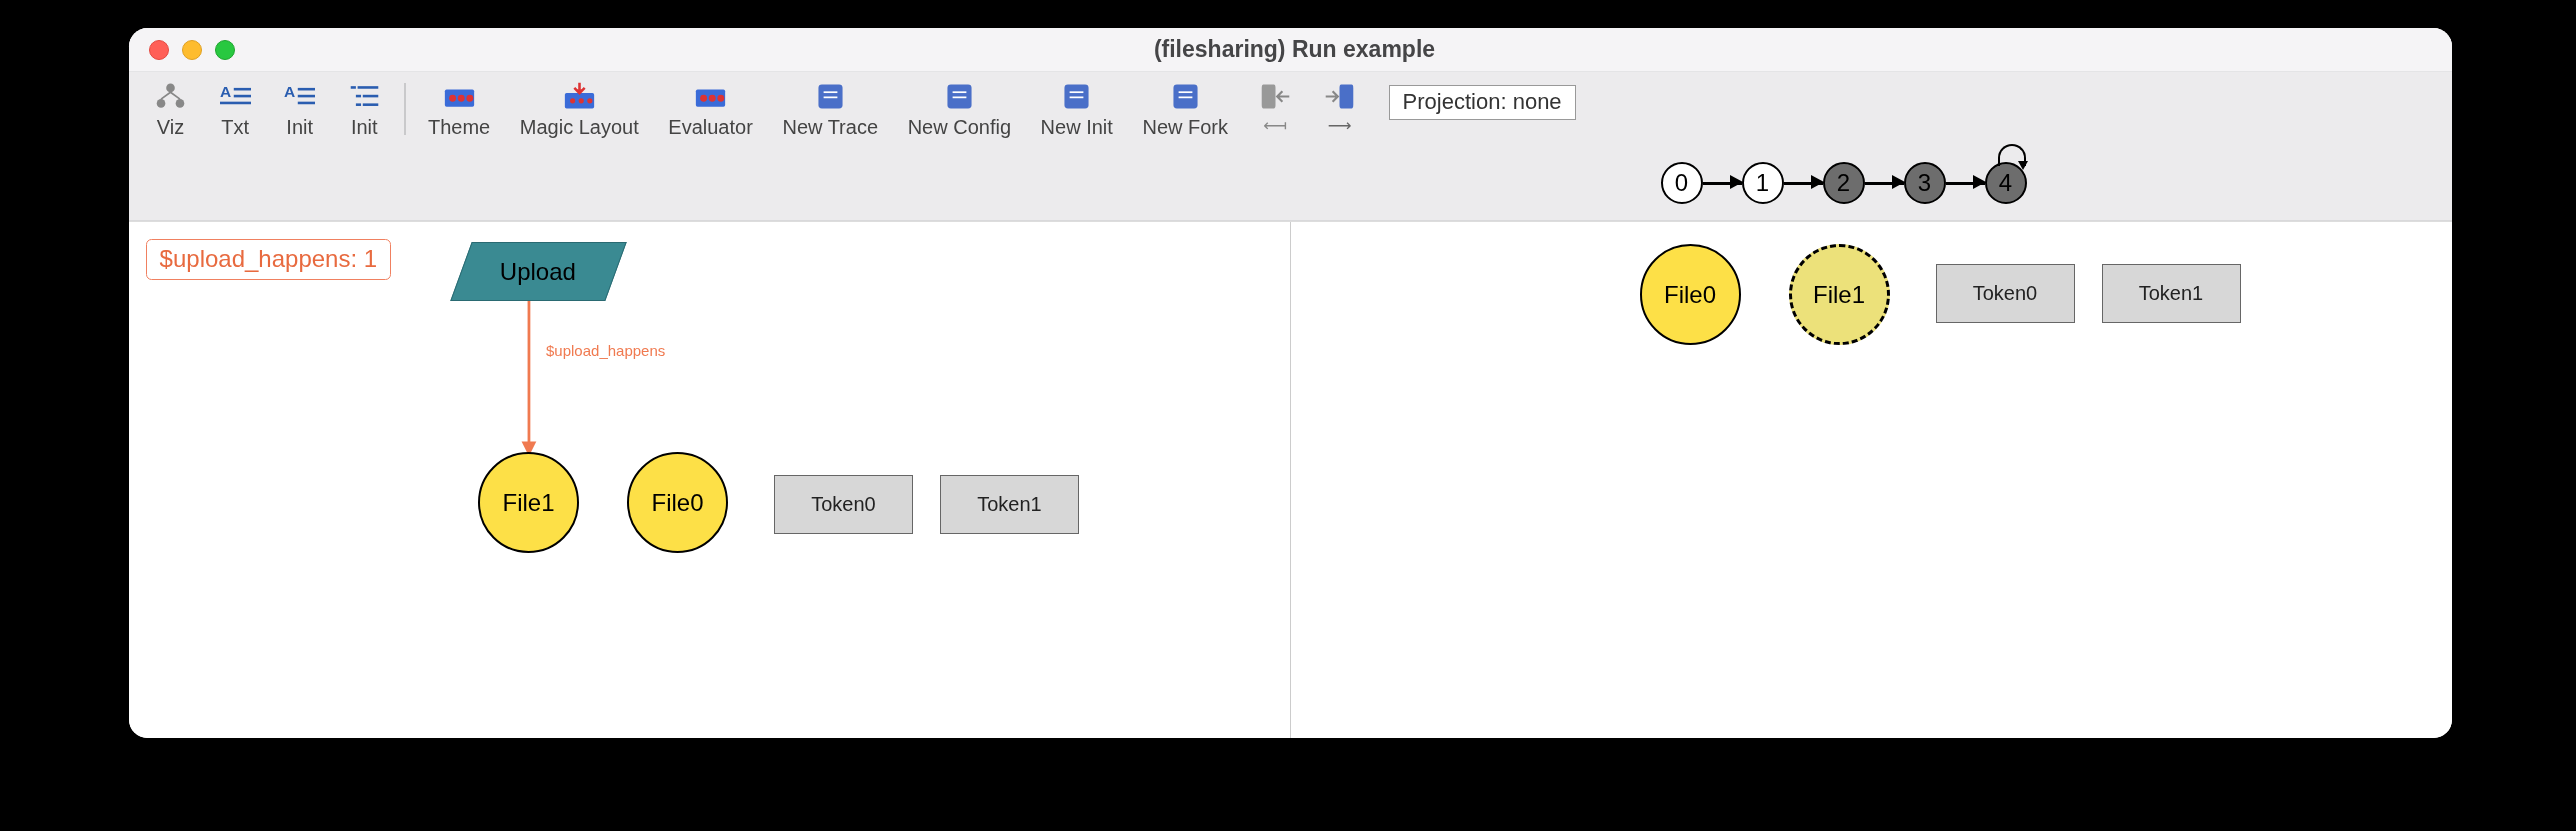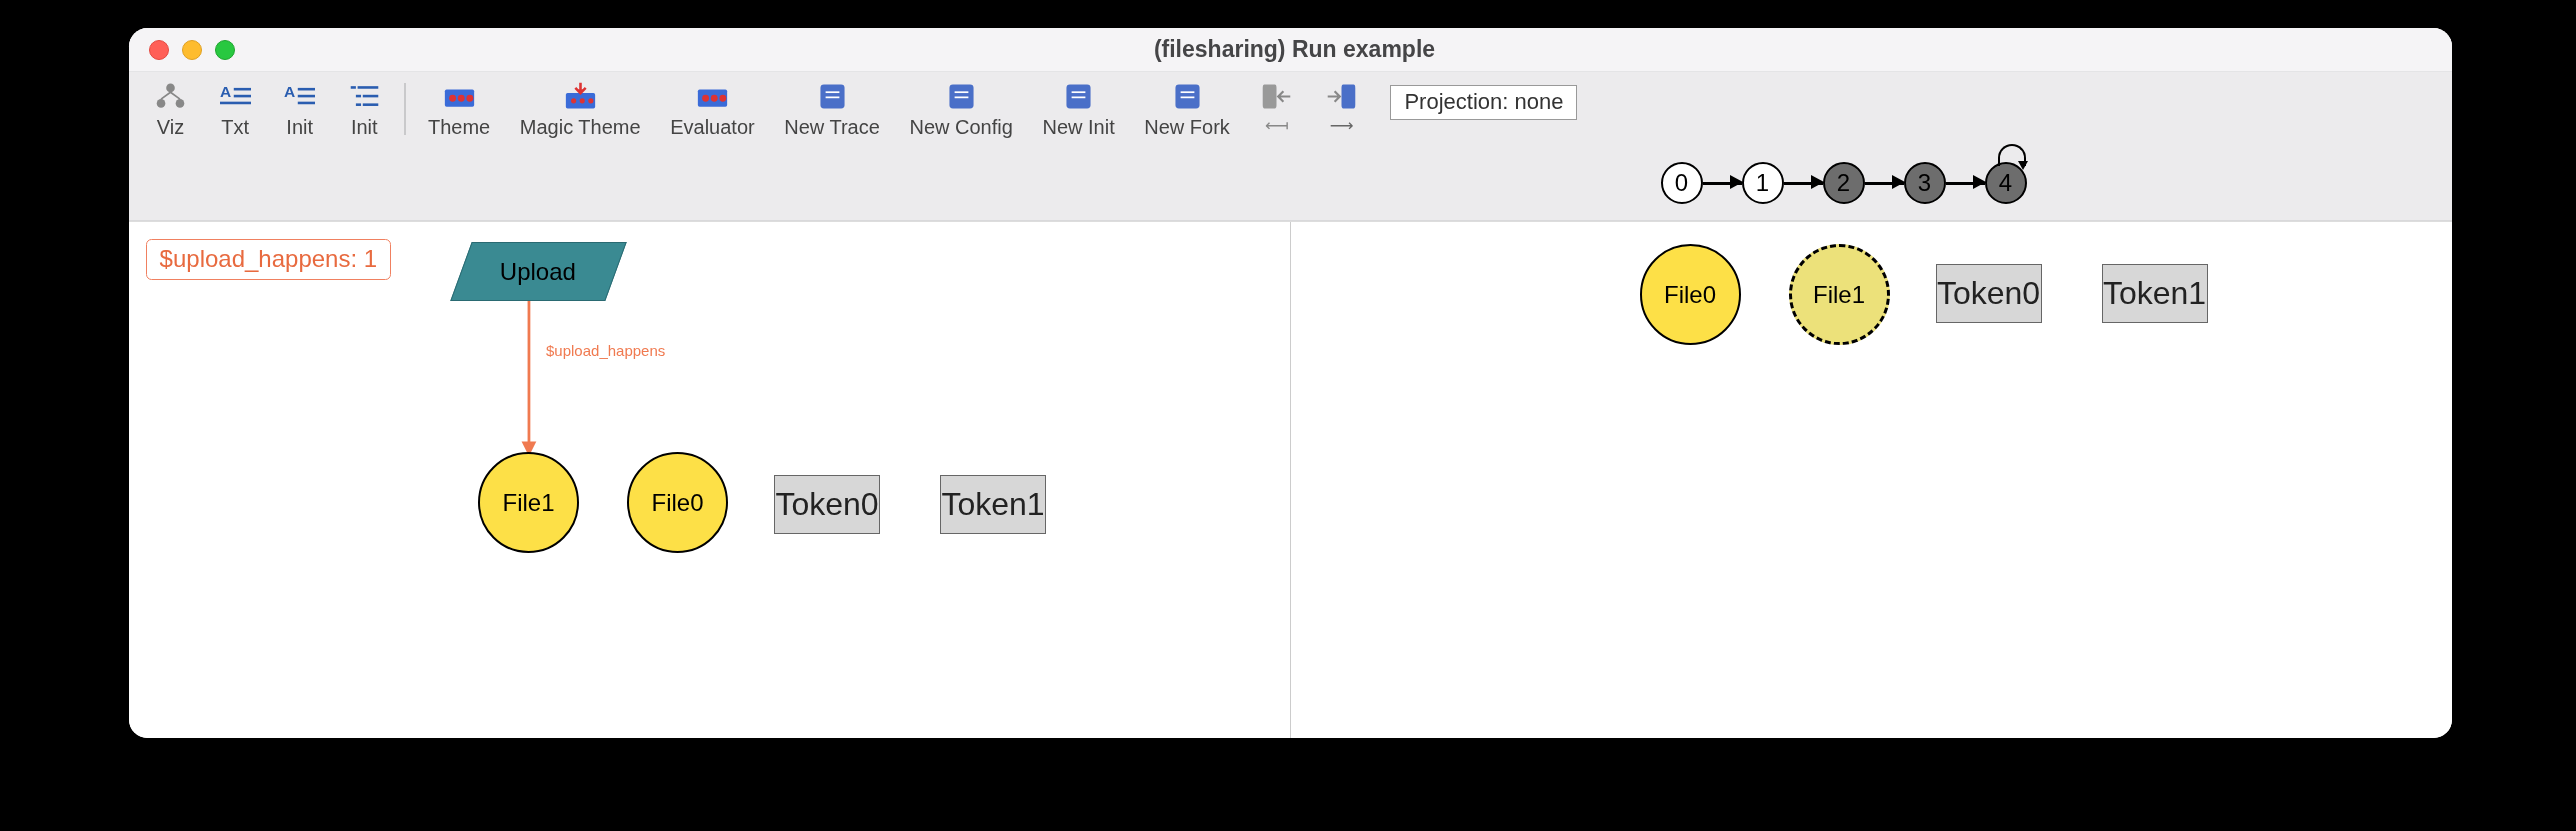--- a/index.html
+++ b/index.html
@@ -68,22 +68,22 @@
   .badge {
     position:absolute; border: 1.8px solid #f08060; border-radius: 5.5px;
     color: #e86a3f; font-size: 24px; font-weight: 500; padding: 5.5px 13px; background:#fff;
   }
   .node-circle {
     position:absolute; width: 101px; height: 101px; border: 2.8px solid #000; border-radius:50%; background:#fde047;
     display:flex; align-items:center; justify-content:center; font-size:24px;
   }
   .node-circle.hl { background:#ece17a; border:3.7px dashed #000; }
   .node-rect {
-    position:absolute; width: 106px; height: 59px; border:1.8px solid #666; background:#d7d7d7;
-    display:flex; align-items:center; justify-content:center; font-size:32px; color:#222;
+    position:absolute; width: 139px; height: 59px; border:1.8px solid #666; background:#d7d7d7;
+    display:flex; align-items:center; justify-content:center; font-size:20px; color:#222;
   }
   .para {
     position:absolute; width: 155px; height: 59px; background:#3a8a92;
     display:flex; align-items:center; justify-content:center; font-size:24px; color:#000;
     transform: skewX(-20deg); border:1.8px solid #2a6a72;
   }
   .para span { transform: skewX(20deg); }
   .edge-label { position:absolute; color:#f07a50; font-size:15px; }
   
   .ic svg { width: 100%; height: 100%; }
@@ -165,21 +165,21 @@
         <div class="ic">
           <svg viewBox="0 0 40 36">
               <rect x="3" y="14" width="34" height="18" rx="2" fill="#3a6bd8"></rect>
               <circle cx="12" cy="23" r="3" fill="#d33"></circle>
               <circle cx="22" cy="23" r="3" fill="#d33"></circle>
               <circle cx="32" cy="23" r="3" fill="#d33"></circle>
               <path d="M20 2 L20 12 M14 8 L20 14 L26 8" stroke="#d33" stroke-width="3" fill="none"></path>
               <path d="M16 10 L20 14 L24 10 Z" fill="#d33"></path>
             </svg>
         </div>
-        <span>Magic Theme</span>
+        <span>Magic Layout</span>
       </div>
       <div class="tbtn">
         <div class="ic">
           <svg viewBox="0 0 40 36">
               <rect x="3" y="10" width="34" height="20" rx="2" fill="#3a6bd8"></rect>
               <circle cx="12" cy="20" r="4" fill="#d33"></circle>
               <circle cx="22" cy="20" r="4" fill="#d33"></circle>
               <circle cx="32" cy="20" r="4" fill="#d33"></circle>
             </svg>
         </div>

